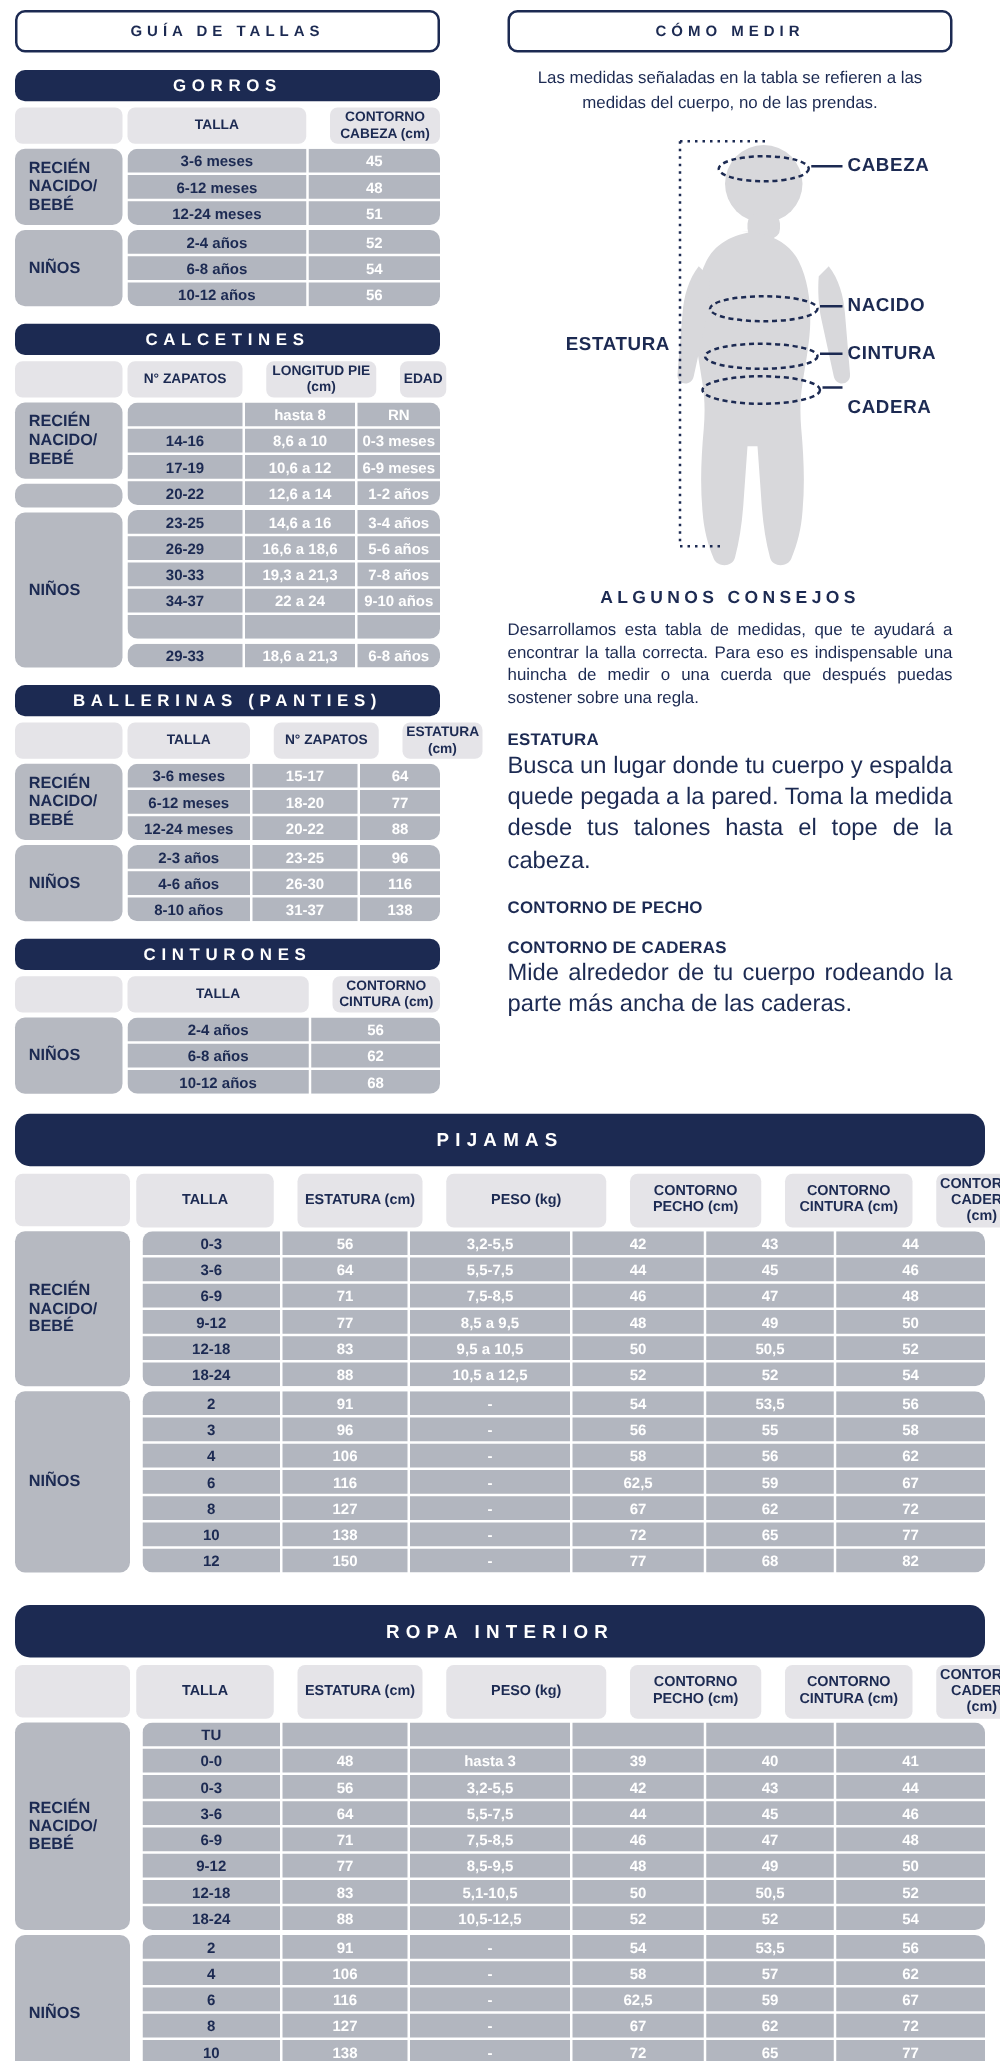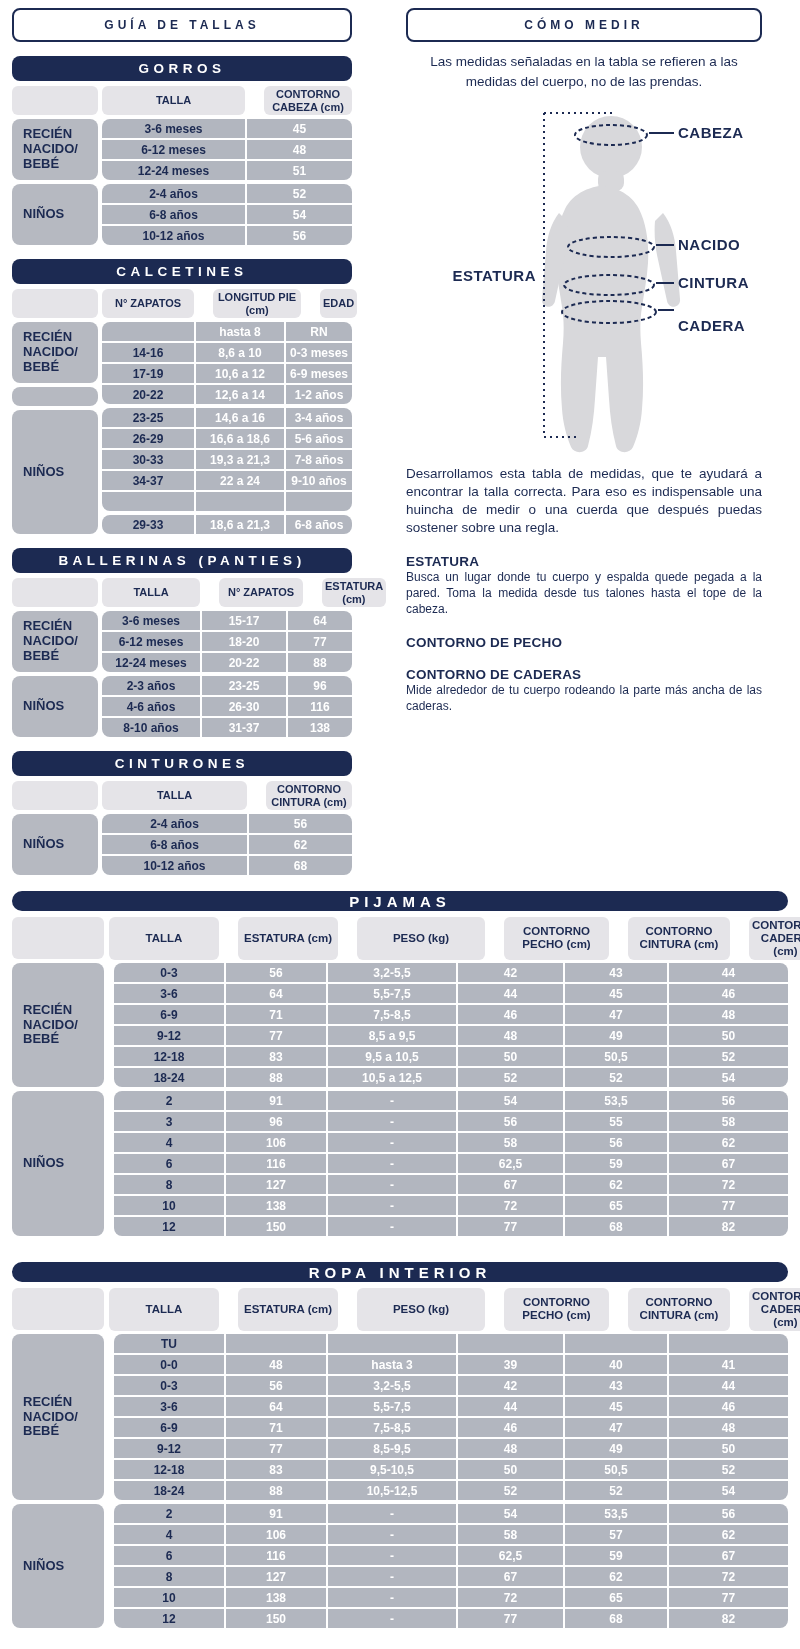--- a/index.html
+++ b/index.html
@@ -34,38 +34,38 @@
     font-weight:bold;font-size:13px;line-height:1.15;color:var(--navy);}
   .dcol{flex:1;display:flex;flex-direction:column;gap:4px;}
   .dblock{border-radius:8px;overflow:hidden;}
   .drow{display:grid;gap:2px;height:19px;}
   .drow + .drow{margin-top:2px;}
   .cell{display:flex;align-items:center;justify-content:center;background:var(--cell);font-size:12px;}
   .cell.talla{color:var(--navy);font-weight:bold;}
   .cell.val{color:#fff;font-weight:bold;}
 
   
-  .big .bar{height:20px;border-radius:12px;font-size:15px;letter-spacing:5px;margin-bottom:6px;}
+  .big .bar{height:42px;border-radius:12px;font-size:15px;letter-spacing:5px;margin-bottom:6px;}
   .big .hdr{height:42px;gap:5px;}
   .big .tbody{gap:10px;}
   .big .hdr{margin-bottom:4px;}
   .big{width:776px;}
   .big .hcell{font-size:11.5px;}
   .bottom .tblsec.first{margin-top:16px;}
   .bottom .tblsec.second{margin-top:26px;}
 
   
   .intro{margin-top:10px;text-align:center;color:var(--navy);font-size:13.5px;line-height:1.45;}
   .diagram{position:relative;margin-top:6px;width:356px;height:358px;}
   .dlabel{position:absolute;color:var(--navy);font-weight:bold;font-size:15px;letter-spacing:0.5px;}
   .consejos-title{margin-top:14px;text-align:center;color:var(--navy);font-weight:bold;font-size:14px;letter-spacing:3.5px;}
   .consejos-intro{margin-top:10px;color:var(--navy);font-size:13.5px;line-height:1.33;text-align:justify;}
   .csection{margin-top:17px;}
   .csection h4{color:var(--navy);font-size:13.5px;font-weight:bold;margin-bottom:1px;letter-spacing:0.2px;}
-  .csection p{color:var(--navy);font-size:12px;line-height:1.33;text-align:justify;}
+  .csection p{color:var(--navy);font-size:19px;line-height:1.33;text-align:justify;}
 </style>
 </head>
 <body>
 
 <div class="page">
   <div class="top">
 
     <div class="col-left">
       <div class="box-title">
         <span>GUÍA DE TALLAS</span>
@@ -329,20 +329,21 @@
             <line x1="252" y1="213" x2="268" y2="213"></line>
           </g>
         </svg>
         <div class="dlabel" style="left:272px;top:27px;">CABEZA</div>
         <div class="dlabel" style="left:272px;top:139px;">NACIDO</div>
         <div class="dlabel" style="left:272px;top:177px;">CINTURA</div>
         <div class="dlabel" style="left:272px;top:220px;">CADERA</div>
         <div class="dlabel" style="left:30px;top:170px;width:100px;text-align:right;">ESTATURA</div>
       </div>
 
+      <div class="consejos-title">ALGUNOS CONSEJOS</div>
       <div class="consejos-intro">Desarrollamos esta tabla de medidas, que te ayudará a encontrar la talla correcta. Para eso es indispensable una huincha de medir o una cuerda que después puedas sostener sobre una regla.</div>
 
       <div class="csection">
         <h4>ESTATURA</h4>
         <p>Busca un lugar donde tu cuerpo y espalda quede pegada a la pared. Toma la medida desde tus talones hasta el tope de la cabeza.</p>
       </div>
       <div class="csection">
         <h4>CONTORNO DE PECHO</h4>
       </div>
       <div class="csection">
@@ -547,21 +548,21 @@
                 <div class="cell talla">9-12</div>
                 <div class="cell val">77</div>
                 <div class="cell val">8,5-9,5</div>
                 <div class="cell val">48</div>
                 <div class="cell val">49</div>
                 <div class="cell val">50</div>
               </div>
               <div class="drow" style="grid-template-columns: 110px 100px 128px 105px 102px 1fr;">
                 <div class="cell talla">12-18</div>
                 <div class="cell val">83</div>
-                <div class="cell val">9,5-10,5</div>
+                <div class="cell val">5,1-10,5</div>
                 <div class="cell val">50</div>
                 <div class="cell val">50,5</div>
                 <div class="cell val">52</div>
               </div>
               <div class="drow" style="grid-template-columns: 110px 100px 128px 105px 102px 1fr;">
                 <div class="cell talla">18-24</div>
                 <div class="cell val">88</div>
                 <div class="cell val">10,5-12,5</div>
                 <div class="cell val">52</div>
                 <div class="cell val">52</div>

